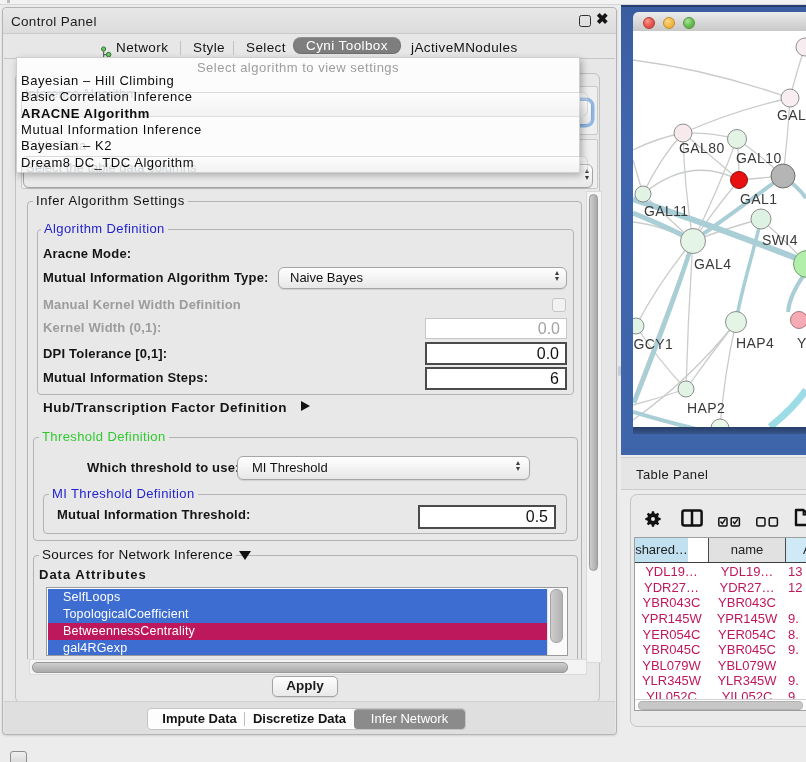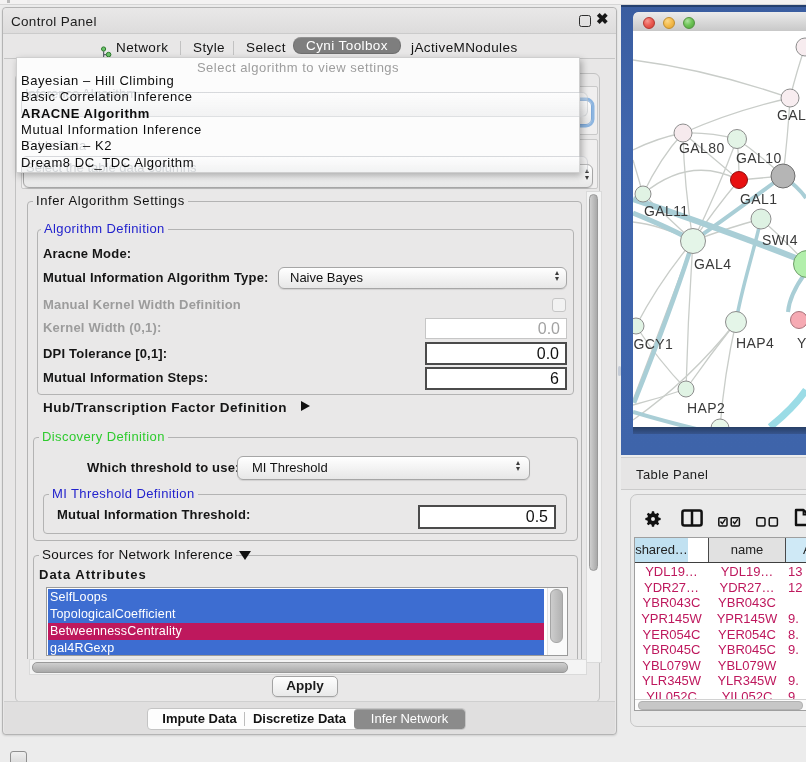--- a/index.html
+++ b/index.html
@@ -49,21 +49,21 @@
   .groupbox{border:1px solid #b3b3b3;border-radius:4px;}
   .grouptitle{font-size:13px;letter-spacing:.4px;background:#e9e8e8;padding:0 3px;white-space:nowrap;height:14px;line-height:14px;}
   .flabel{font-size:13px;font-weight:700;letter-spacing:.2px;color:#151515;white-space:nowrap;height:14px;line-height:14px;}
   .flabel.dis{color:#9c9c9c;}
   .tfield{background:#fff;font-size:16px;text-align:right;padding-right:6px;color:#111;}
   .tfield.active{border:2px solid #4b4b4b;}
   .tfield.dis{border:1px solid #c6c6c6;color:#a2a2a2;}
   .checkbox{width:12px;height:12px;border:1px solid #c6c6c6;border-radius:3px;background:#f2f2f2;}
   
   #attr-list{left:21px;top:398px;width:520px;height:67px;background:#fff;border:1px solid #9a9a9a;overflow:hidden;}
-  .attr-item{left:1px;width:494px;height:17px;line-height:17px;color:#fff;font-size:12.5px;letter-spacing:.2px;padding-left:2px;}
+  .attr-item{left:1px;width:494px;height:17px;line-height:17px;color:#fff;font-size:12.5px;letter-spacing:.2px;padding-left:15px;}
   #attr-vsb{left:500px;top:0;width:20px;height:67px;background:#fafafa;border-left:1px solid #e3e3e3;}
   #attr-vsb-thumb{left:2px;top:1px;width:11px;height:52px;border-radius:6px;
                   background:linear-gradient(90deg,#cdcdcd,#b2b2b2);border:1px solid #a5a5a5;}
   
   #pane-vsb{left:583px;top:183px;width:14px;height:470px;background:#f4f4f4;border:1px solid #dadada;}
   #pane-vsb-thumb{left:1.5px;top:2px;width:7px;height:375px;border-radius:5px;
                   background:linear-gradient(90deg,#cfcfcf,#a9a9a9);border:1px solid #999;}
   #pane-hsb{left:26px;top:651px;width:556px;height:14px;background:#f4f4f4;border:1px solid #dadada;}
   #pane-hsb-thumb{left:2px;top:1.5px;width:534px;height:9px;border-radius:5px;
                   background:linear-gradient(#cfcfcf,#a9a9a9);border:1px solid #999;}
@@ -183,21 +183,21 @@
       <div class="abs flabel" style="left:18px;top:158px;">DPI Tolerance [0,1]:</div>
       <div class="abs tfield active" style="left:400px;top:153px;width:132px;height:19px;line-height:19px;">0.0</div>
 
       <div class="abs flabel" style="left:18px;top:182px;">Mutual Information Steps:</div>
       <div class="abs tfield active" style="left:400px;top:178px;width:132px;height:19px;line-height:19px;">6</div>
 
       <div class="abs flabel" style="left:18px;top:212px;font-size:13.5px;letter-spacing:.5px;">Hub/Transcription Factor Definition</div>
       <div class="abs" style="left:276px;top:212px;width:0;height:0;border-top:5.5px solid transparent;border-bottom:5.5px solid transparent;border-left:9px solid #111;"></div>
 
       <div class="abs groupbox" style="left:8px;top:248px;width:543px;height:102px;"></div>
-      <div class="abs grouptitle" style="left:14px;top:241px;color:#2ecb2e;">Discovery Definition</div>
+      <div class="abs grouptitle" style="left:14px;top:241px;color:#2ecb2e;">Threshold Definition</div>
 
       <div class="abs flabel" style="left:62px;top:272px;width:143px;text-align:right;">Which threshold to use:</div>
       <div class="abs combo" style="left:212px;top:267px;width:291px;height:22px;">
         <div class="abs combo-text" style="left:14px;top:3px;">MI Threshold</div>
         <div class="abs spin" style="left:278px;top:3.5px;">
             <div class="up"></div>
             <div class="dn"></div>
           </div>
       </div>
 

